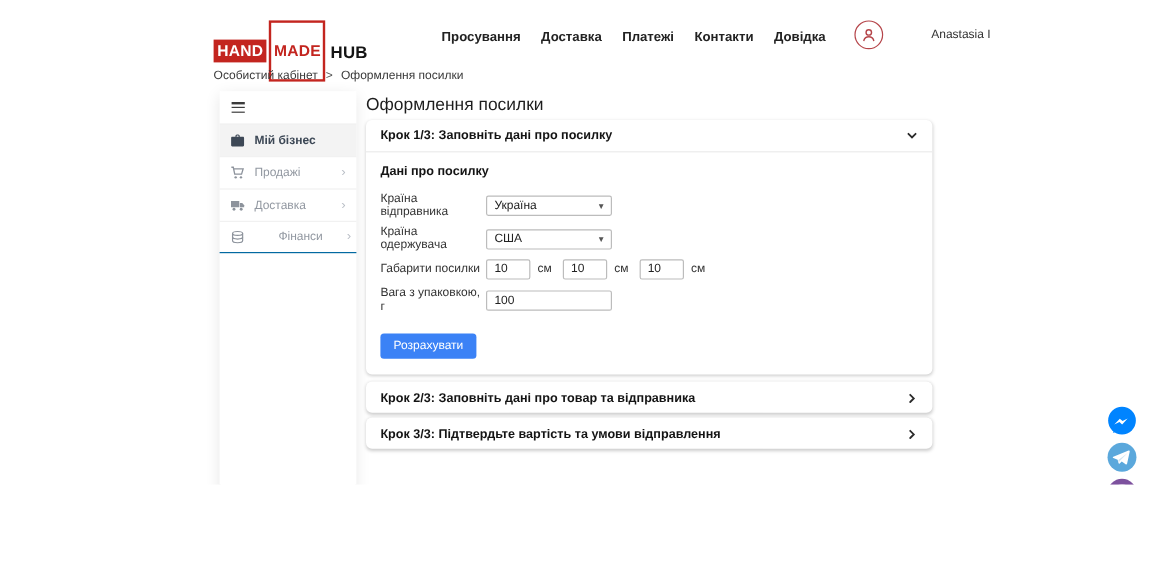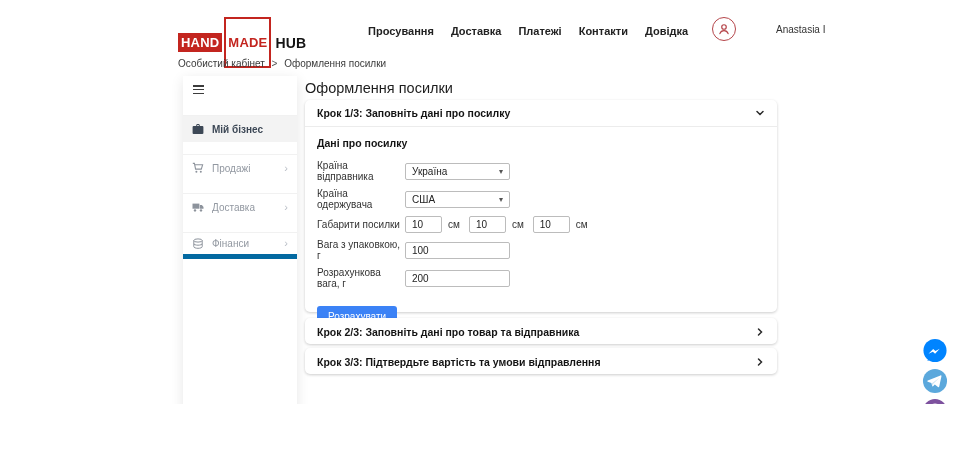--- a/index.html
+++ b/index.html
@@ -25,22 +25,22 @@
   .breadcrumb { position:absolute; left:178px; top:58px; font-size:10px; color:#3a3a3a; }
   .breadcrumb .bc-link { cursor:pointer; }
   .breadcrumb .bc-sep { margin:0 4px; color:#555; }
 
   
   .sidebar { position:absolute; left:183px; top:76px; width:114px; height:379px;
              background:#fff; box-shadow:0 3px 12px rgba(0,0,0,.10); }
   .hamburger { padding:9px 10px 7px 10px; cursor:pointer; width:32px; }
   .hamburger i { display:block; width:11px; height:1.6px; background:#3c3c3c; margin-bottom:2.2px; }
   .side-item { height:27px; display:flex; align-items:center; padding:0 9px;
-               border-top:1px solid #f1f1f1; font-size:10px; color:#9298a1; cursor:pointer;margin-top:12px; }
-  .side-item:last-child { border-bottom:5px solid #0369a1; }
+               border-top:1px solid #f1f1f1; font-size:10px; color:#9298a1; cursor:pointer; }
+  .side-item:last-child { border-bottom:1px solid #0369a1;gap:20px; }
   .side-item .s-ico { width:12px; height:12px; margin-right:8px; flex:0 0 12px; color:#8d939c; }
   .side-item.active { background:#f3f3f3; color:#3d4856; font-weight:bold; }
   .side-item.active .s-ico { color:#3d4856; }
   .side-item .s-chev { margin-left:auto; color:#b9bec6; font-size:11px; line-height:1; }
 
   
   .main { position:absolute; left:305px; top:80px; width:472px; }
   .page-title { font-size:14.5px; font-weight:400; color:#1d1d1d; }
 
   .card { position:absolute; left:0; width:472px; background:#fff; border-radius:5px;
@@ -203,24 +203,20 @@
           <span class="unit">см</span>
           <input class="tinput dim" type="text" value="10" style="">
           <span class="unit">см</span>
         </div>
 
         <div class="frow">
           <label>Вага з упаковкою, г</label>
           <input class="tinput wide" type="text" value="100" style="">
         </div>
 
-        <div class="frow">
-          <label>Розрахункова вага, г</label>
-          <input class="tinput wide" type="text" value="200" style="">
-        </div>
 
         <button class="calc-btn">Розрахувати</button>
       </div>
     </section>
 
     <section class="card step2">
       <div class="card-head">
         <span class="step-label">Крок 2/3: Заповніть дані про товар та відправника</span>
         <span class="head-chev">
           <svg width="10" height="10" viewBox="0 0 10 10" fill="none" stroke="#2b2b2b" stroke-width="1.5" stroke-linecap="round">

